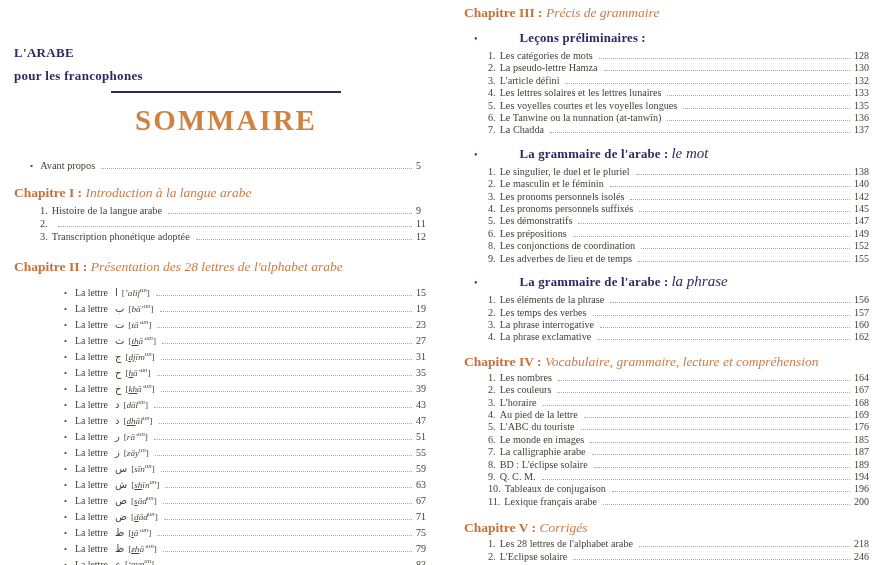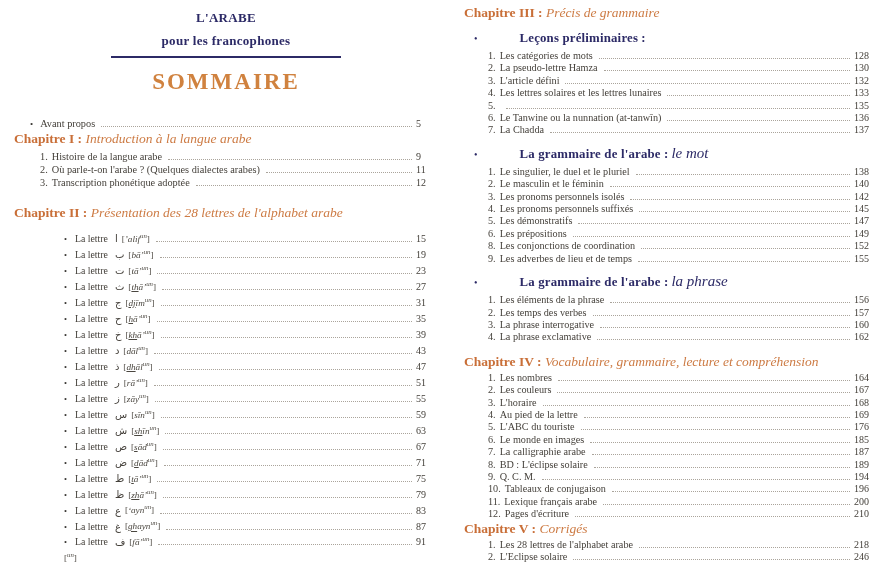--- a/index.html
+++ b/index.html
@@ -7,36 +7,36 @@
   .page {
     width:886px; height:565px; background:#ffffff; overflow:hidden;
     display:flex;
     font-family:"Liberation Serif","DejaVu Serif",serif;
     color:#433f39;
   }
   .col-left  { width:446px; padding:10px 8px 0 14px; }
   .col-right { width:440px; padding:5px 10px 0 18px; }
 
   
-  .masthead { text-align:center; }
+  .masthead { text-align:left;margin-top:35px; }
   .mast-title1 { color:#2c2a66; font-weight:bold; font-size:13px; letter-spacing:.3px; }
   .mast-title2 { color:#2c2a66; font-weight:bold; font-size:13px; margin-top:7px; letter-spacing:.3px; }
   .mast-rule { width:230px; margin:7px auto 0; border-top:2px solid #2c2a66; }
-  .sommaire { color:#d0823f; font-weight:bold; font-size:23px; letter-spacing:2px; margin-top:11px; text-align:center; }
+  .sommaire { color:#d0823f; font-weight:bold; font-size:29px; letter-spacing:2px; margin-top:11px; text-align:center; }
 
   
   .row { display:flex; align-items:baseline; font-size:10.3px; line-height:13px; }
   .leader { flex:1 1 auto; border-bottom:1px dotted #aaa49b; margin:0 4px 2px 6px; min-width:10px; }
   .pg { min-width:22px; text-align:left; font-size:10px; color:#44403a; }
   .bullet { font-size:9px; margin-right:7px; color:#3c3a36; }
   .num { margin-right:4px; white-space:nowrap; }
   .lbl { white-space:nowrap; }
 
   
-  .chap { font-size:13.5px; }
+  .chap { font-size:13.5px; margin-top:12px; }
   .chap-label { color:#c96f38; font-weight:bold; }
   .chap-sep   { color:#c96f38; font-weight:bold; }
   .chap-title { color:#cd7b44; font-style:italic; }
 
   
   .avant { margin-top:22px; padding-left:16px; }
   .ch-items { margin-top:3px; padding-left:26px; }
   .ch2 { margin-top:16px; }
   .letters { margin-top:9px; padding-left:50px; }
   .letter-row { font-size:9.8px; line-height:11.9px; }
@@ -87,21 +87,20 @@
     </div>
     <div class="ch-items">
         <div class="row num-row">
           <span class="num">1.</span>
           <span class="lbl">Histoire de la langue arabe</span>
           <span class="leader"></span>
           <span class="pg">9</span>
         </div>
         <div class="row num-row">
           <span class="num">2.</span>
-          <span class="lbl">Où parle-t-on l'arabe ? (Quelques dialectes arabes)</span>
           <span class="leader"></span>
           <span class="pg">11</span>
         </div>
         <div class="row num-row">
           <span class="num">3.</span>
           <span class="lbl">Transcription phonétique adoptée</span>
           <span class="leader"></span>
           <span class="pg">12</span>
         </div>
       </div>
@@ -306,20 +305,21 @@
           <span class="pg">132</span>
         </div>
         <div class="row num-row">
           <span class="num">4.</span>
           <span class="lbl">Les lettres solaires et les lettres lunaires</span>
           <span class="leader"></span>
           <span class="pg">133</span>
         </div>
         <div class="row num-row">
           <span class="num">5.</span>
+          <span class="lbl">Les voyelles courtes et les voyelles longues</span>
           <span class="leader"></span>
           <span class="pg">135</span>
         </div>
         <div class="row num-row">
           <span class="num">6.</span>
           <span class="lbl">Le Tanwine ou la nunnation (at-tanwīn)</span>
           <span class="leader"></span>
           <span class="pg">136</span>
         </div>
         <div class="row num-row">
@@ -477,26 +477,20 @@
           <span class="lbl">Tableaux de conjugaison</span>
           <span class="leader"></span>
           <span class="pg">196</span>
         </div>
         <div class="row num-row">
           <span class="num">11.</span>
           <span class="lbl">Lexique français arabe</span>
           <span class="leader"></span>
           <span class="pg">200</span>
         </div>
-        <div class="row num-row">
-          <span class="num">12.</span>
-          <span class="lbl">Pages d'écriture</span>
-          <span class="leader"></span>
-          <span class="pg">210</span>
-        </div>
       </div>
 
     <div class="chap gap-sm">
       <span class="chap-label">Chapitre V</span><span class="chap-sep"> : </span><span class="chap-title">Corrigés</span>
     </div>
     <div class="ch-items">
         <div class="row num-row">
           <span class="num">1.</span>
           <span class="lbl">Les 28 lettres de l'alphabet arabe</span>
           <span class="leader"></span>

